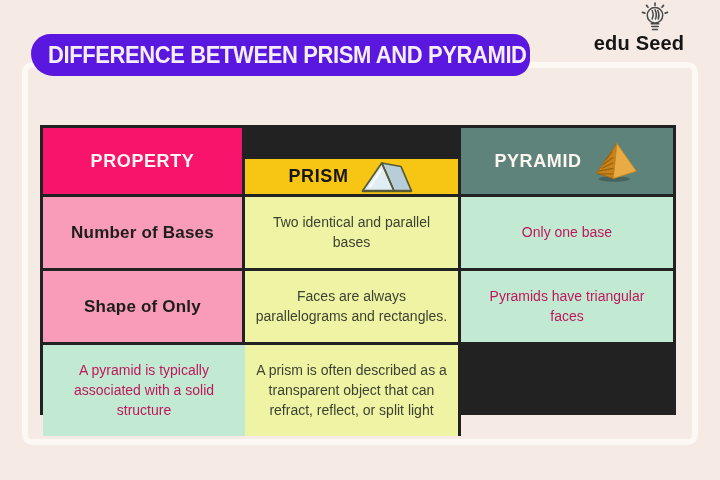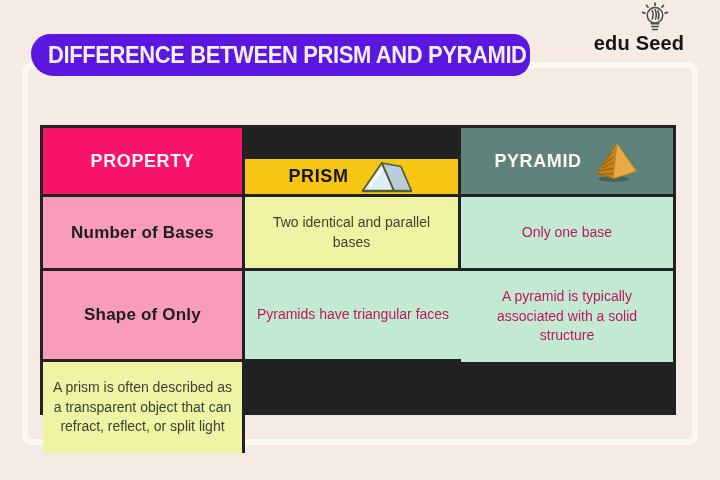--- a/index.html
+++ b/index.html
@@ -151,20 +151,23 @@
   <div class="cell col-prism">
     <span class="desc">Two identical and parallel bases</span>
   </div>
   <div class="cell col-pyramid last-col">
     <span class="desc">Only one base</span>
   </div>
 
   <div class="cell col-property">
     <span class="row-label">Shape of Only</span>
   </div>
+  <div class="cell col-prism">
+    <span class="desc">Faces are always parallelograms and rectangles.</span>
+  </div>
   <div class="cell col-pyramid last-col">
     <span class="desc">Pyramids have triangular faces</span>
   </div>
 
   <div class="cell col-pyramid last-col last-row">
     <span class="desc">A pyramid is typically associated with a solid structure</span>
   </div>
   <div class="cell col-prism last-row">
     <span class="desc">A prism is often described as a transparent object that can refract, reflect, or split light</span>
   </div>

